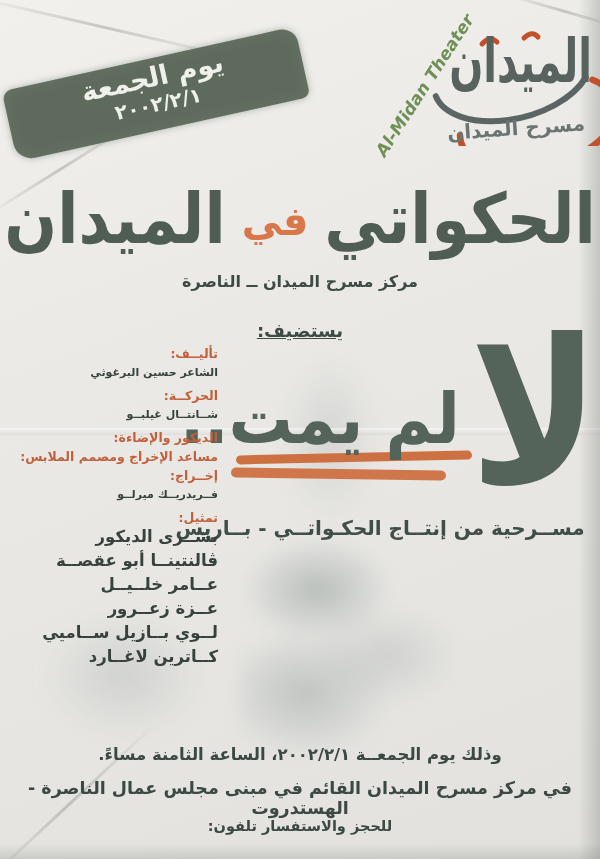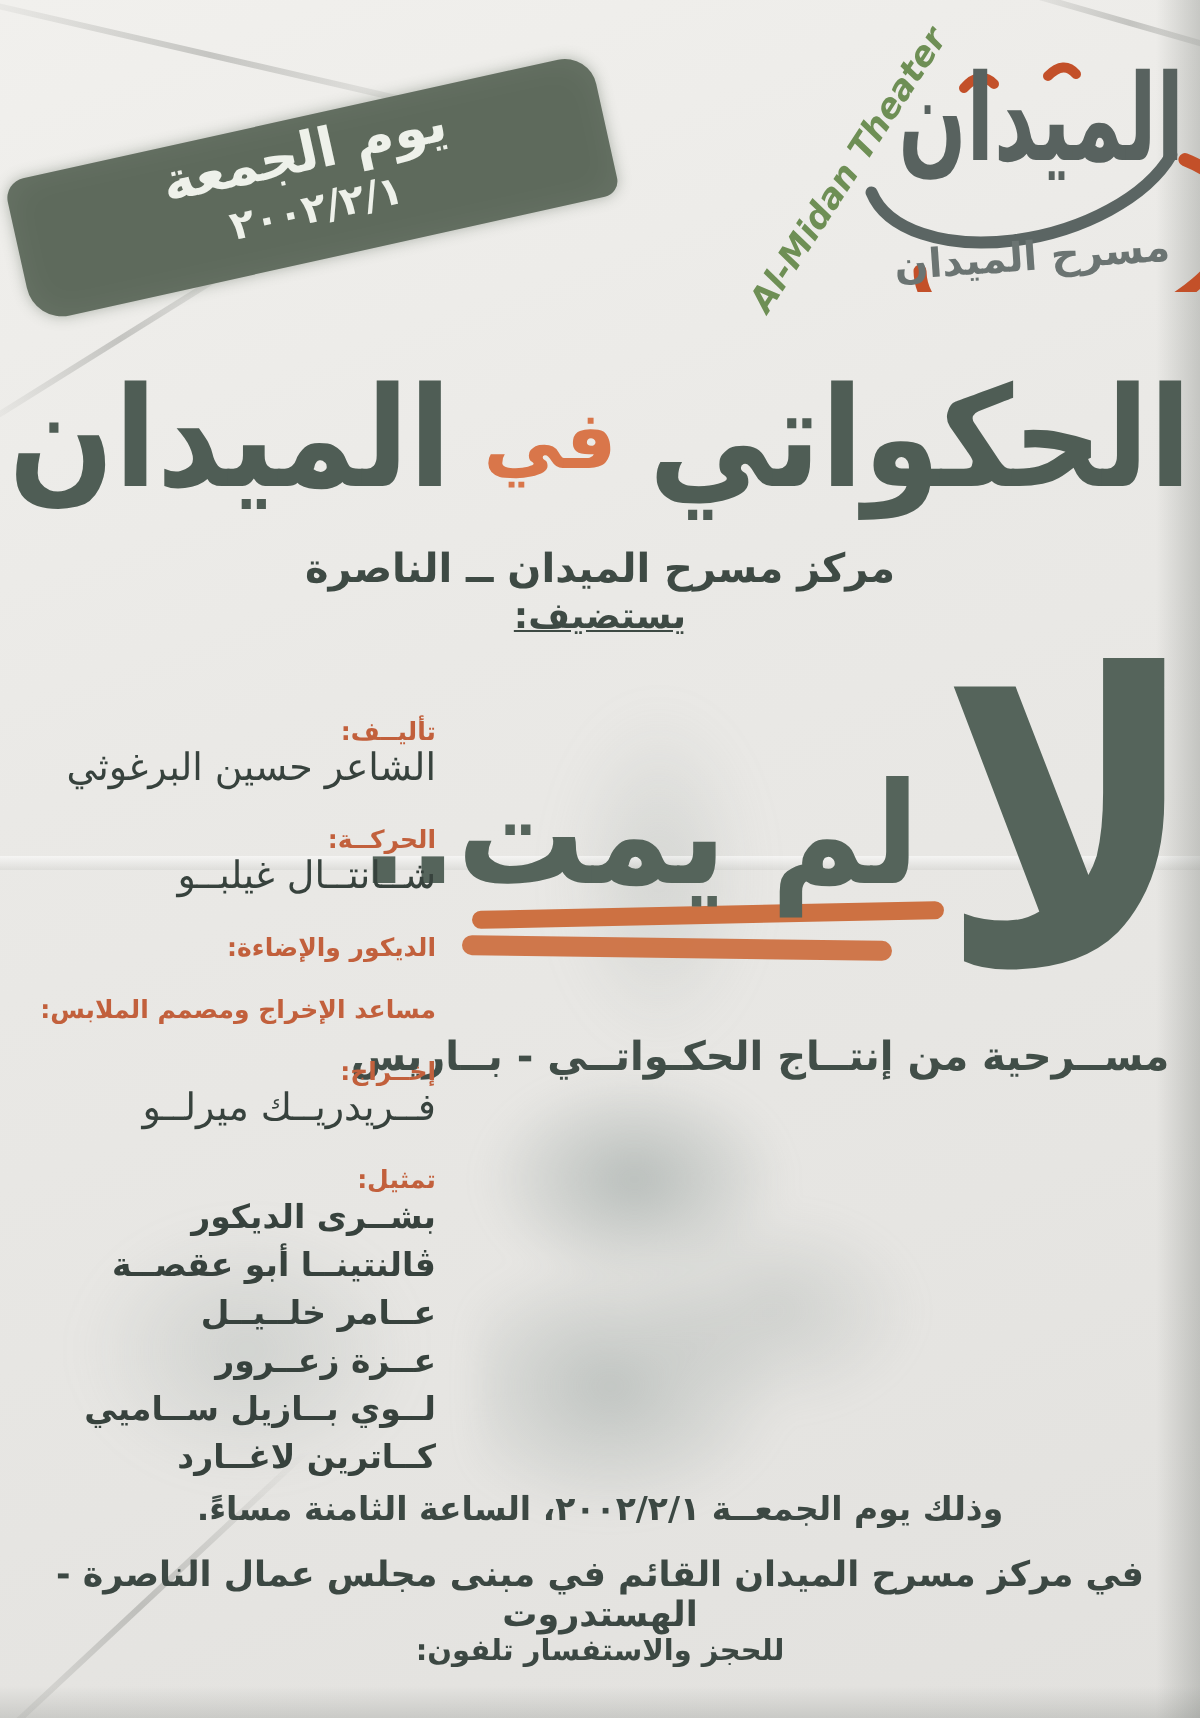--- a/index.html
+++ b/index.html
@@ -46,40 +46,40 @@
   .logo-sub{position:absolute;left:436px;top:116px;width:160px;text-align:center;direction:rtl;
     font-size:20px;font-weight:bold;color:#6b7472;transform:rotate(-4deg);}
 
   
   .main-title{position:absolute;top:168px;left:0;width:600px;height:100px;display:flex;direction:rtl;
     justify-content:center;align-items:flex-start;gap:16px;color:#4f5d55;}
   .main-title .part{font-size:62px;font-weight:bold;line-height:92px;transform:scaleY(1.12);transform-origin:top;}
   .main-title .fi{font-size:40px;font-weight:bold;color:#d9764a;margin-top:30px;text-align:right;}
 
   .center-line{position:absolute;top:272px;left:0;width:600px;text-align:center;direction:rtl;
-    font-size:20px;font-weight:bold;color:#3e4a44;}
-  .hosts-line{position:absolute;top:298px;left:0;width:600px;text-align:center;direction:rtl;
+    font-size:16px;font-weight:bold;color:#3e4a44;}
+  .hosts-line{position:absolute;top:320px;left:0;width:600px;text-align:center;direction:rtl;
     font-size:18px;font-weight:bold;color:#3e4a44;text-decoration:underline;}
 
   
   .brush{position:absolute;background:#cd7142;border-radius:6px;}
   .brush-1{left:236px;top:453px;width:236px;height:9px;transform:rotate(-1.2deg);}
   .brush-2{left:231px;top:469px;width:215px;height:10px;transform:rotate(.8deg);opacity:.95;}
   .play-title{position:absolute;top:322px;left:205px;width:395px;direction:rtl;display:flex;
     justify-content:flex-start;align-items:flex-start;gap:10px;color:#55645b;}
   .play-title .la{font-size:175px;line-height:160px;font-weight:bold;transform:scaleY(1.15);transform-origin:top;}
   .play-title .rest{font-size:64px;line-height:70px;font-weight:bold;margin-top:58px;
     transform:scaleY(1.1);transform-origin:top;white-space:nowrap;}
   .production-line{position:absolute;top:516px;left:170px;width:420px;text-align:center;direction:rtl;
     font-size:20px;font-weight:bold;color:#414e48;}
 
   
   .credits{position:absolute;top:342px;left:12px;width:206px;direction:rtl;text-align:right;}
-  .credit-label{font-size:12.5px;font-weight:bold;color:#c2603c;line-height:15px;margin-top:16px;}
-  .credit-name{font-size:19px;font-weight:normal;color:#37423d;line-height:23px;}
+  .credit-label{font-size:12.5px;font-weight:bold;color:#c2603c;line-height:15px;margin-top:4px;}
+  .credit-name{font-size:11px;font-weight:bold;color:#37423d;line-height:23px;}
   .cast-name{font-size:16.5px;font-weight:bold;color:#37423d;line-height:24px;}
 
   
   .footer-line{position:absolute;left:0;width:600px;text-align:center;direction:rtl;
     font-weight:bold;color:#3c4843;}
   .footer-1{top:745px;font-size:16.5px;}
   .footer-2{top:778px;font-size:17.5px;text-align:center;}
   .footer-3{top:806px;display:flex;direction:rtl;justify-content:center;align-items:center;gap:9px;}
   .booking-label{font-size:14.5px;font-weight:bold;color:#3c4843;padding-top:12px;}
   .phone{font-size:27px;font-weight:bold;color:#37433e;letter-spacing:1px;}

